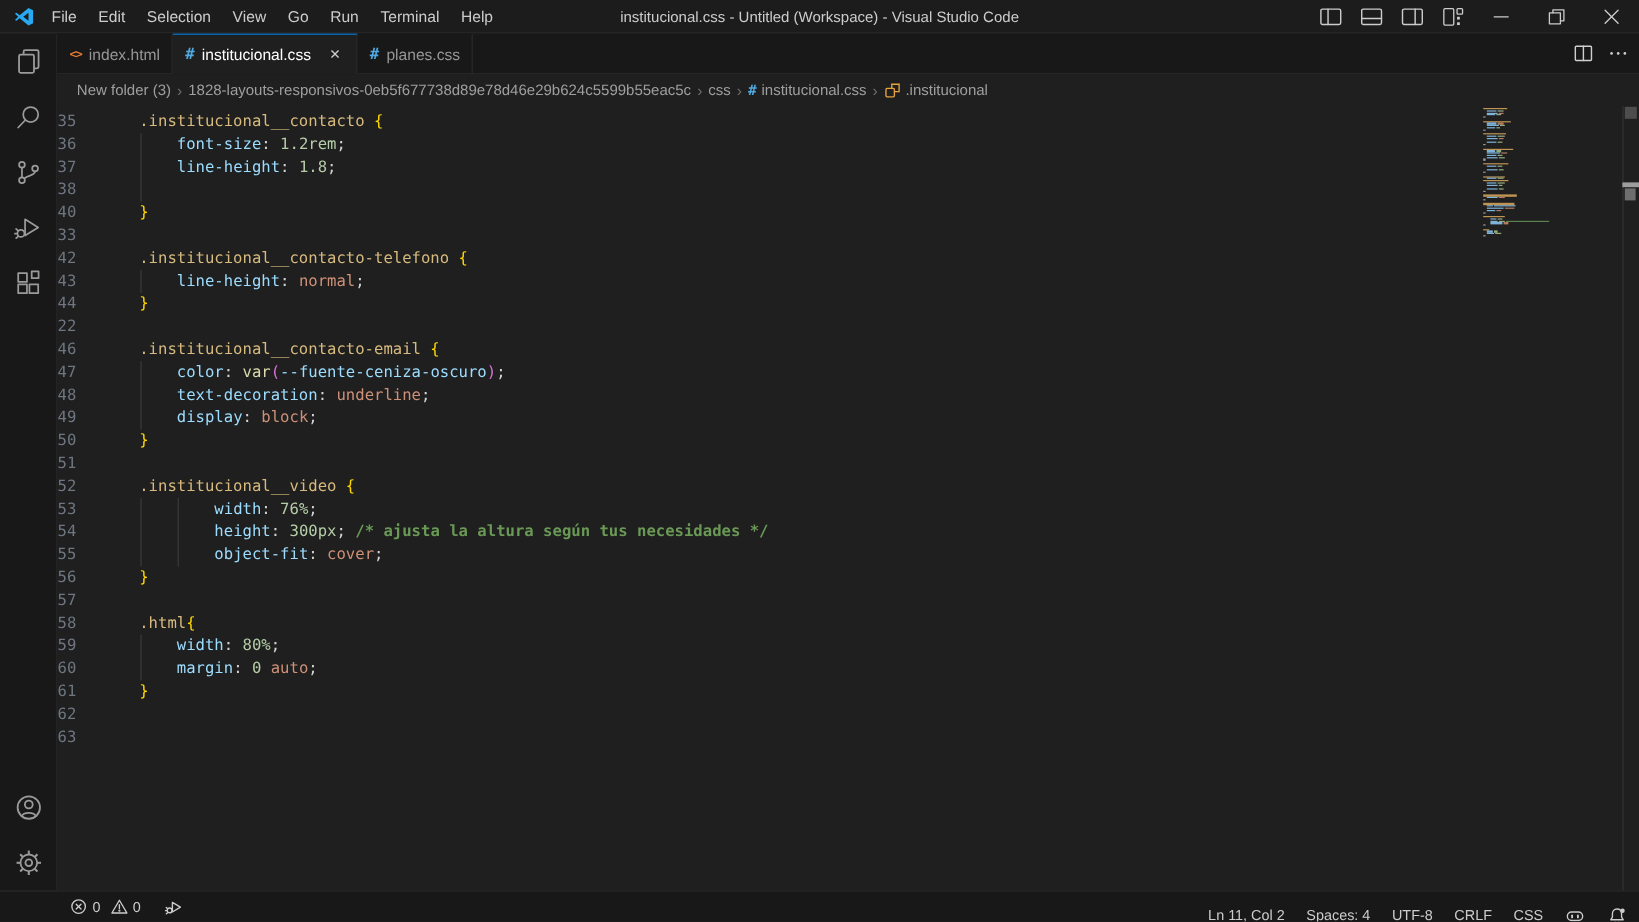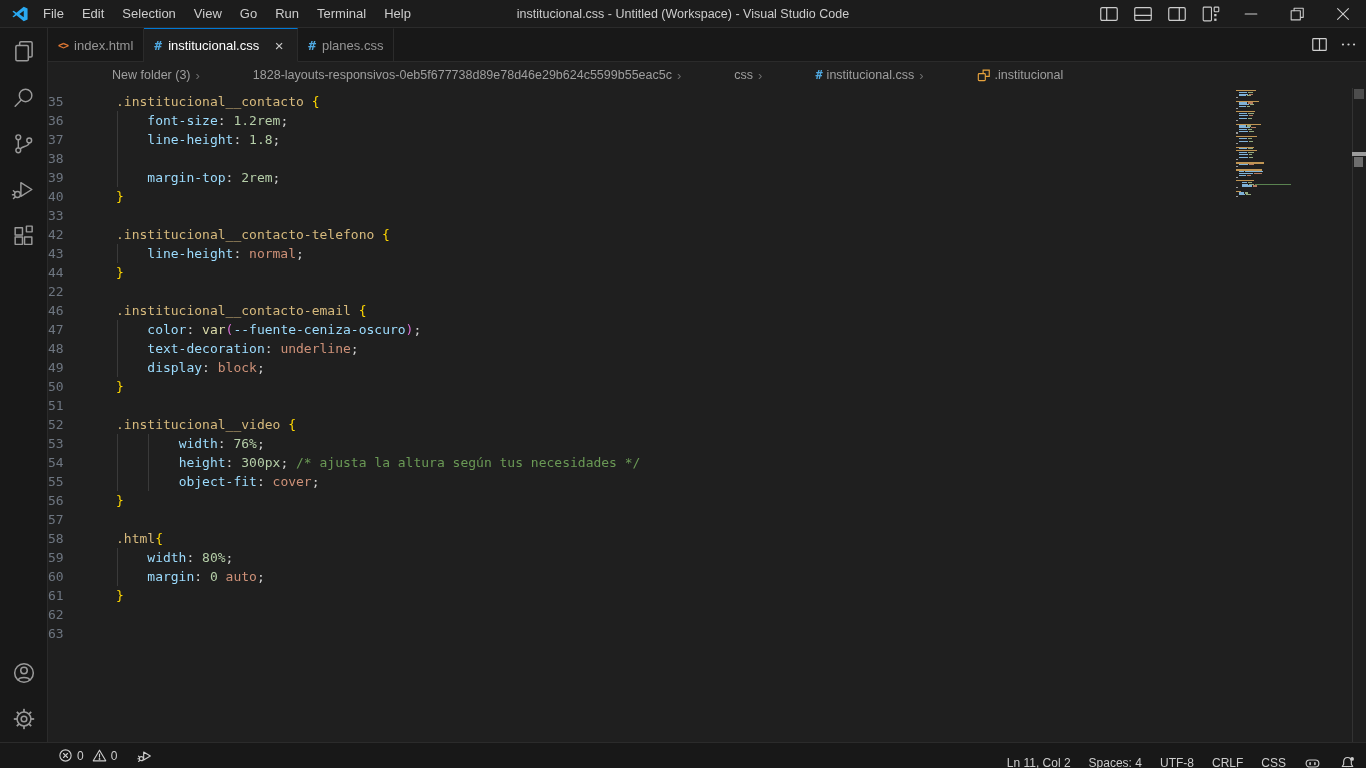--- a/index.html
+++ b/index.html
@@ -35,36 +35,36 @@
     border-bottom:1px solid #2b2b2b; gap:6px; cursor:default; }
   .tab.active { background:#1f1f1f; color:#ffffff; border-top:1px solid #0078d4; border-bottom:1px solid transparent; }
   .tab .close { font-size:15px; color:#cccccc; margin-left:6px; width:16px; text-align:center; }
   .ficon-html { color:#e37933; font-weight:bold; font-size:10px; letter-spacing:-1px; font-family:"DejaVu Sans Mono", monospace; }
   .ficon-css  { color:#4fa8e0; font-weight:bold; font-size:13px; font-family:"DejaVu Sans Mono", monospace; }
   .tabs-empty { flex:1; border-bottom:1px solid #2b2b2b; display:flex; justify-content:flex-end; align-items:center; padding-right:8px; gap:10px; }
 
   
   .breadcrumbs { height:26px; display:flex; align-items:center; padding-left:16px;
     font-size:12.5px; color:#9f9f9f; background:#1f1f1f; flex:0 0 26px; gap:3px; }
-  .crumb { display:flex; align-items:flex-end; gap:4px; cursor:default;margin-left:48px; }
+  .crumb { display:flex; align-items:flex-end; gap:4px; cursor:default; }
   .crumb-sep { color:#6e6e6e; font-size:13px; padding:0 2px; }
   .crumb .ficon-css { font-size:12px; }
 
   
   .editor { position:relative; flex:1; overflow:hidden; background:#1f1f1f;
     font-family:"DejaVu Sans Mono", monospace; font-size:13px; }
   .code-scroll { position:absolute; inset:0; padding-top:4px; }
   .line { position:relative; height:19px; line-height:19px; white-space:pre; }
   .ln { position:absolute; left:0; width:40px; text-align:left; color:#6e7681; }
   .code { position:absolute; left:68px; color:#d4d4d4; }
   .guide { position:absolute; top:0; width:1px; height:19px; background:#3a3a3a; }
   .tk-def { color:#d4d4d4; } .tk-sel { color:#d7ba7d; } .tk-prop { color:#9cdcfe; }
   .tk-num { color:#b5cea8; } .tk-val { color:#ce9178; } .tk-brace { color:#ffd700; }
   .tk-paren { color:#da70d6; } .tk-fn { color:#dcdcaa; } .tk-cvar { color:#9cdcfe; }
-  .tk-com { color:#6a9955; }
+  .tk-com { color:#6a9955;font-weight:bold; }
 
   
   .minimap { position:absolute; top:2px; right:14px; width:116px; }
   .mm-row { height:1px; margin-bottom:0.78px; white-space:nowrap; }
   .mm-seg { display:inline-block; height:1.2px; vertical-align:top; margin-right:1px; }
   .mm-s { background:#c09553; } .mm-p { background:#7fb2d8; } .mm-n { background:#94ab7e; }
   .mm-v { background:#b57b5e; } .mm-c { background:#5a8350; } .mm-w { background:#9a9a9a; }
   .scroll-col { position:absolute; top:0; bottom:0; right:0; width:14px; border-left:1px solid #333333; }
   .deco-top { position:absolute; top:1px; right:2px; width:10px; height:10px; background:#4d4d4d; }
   .deco-bar { position:absolute; top:64px; right:0; width:14px; height:4px; background:#9d9d9d; }
@@ -272,21 +272,20 @@
             <span>.institucional</span>
           </span>
         </div>
 
       <div class="editor">
         <div class="code-scroll">
             <div class="line"><span class="ln">35</span><span class="code"><span class="tk-sel">.institucional__contacto</span><span class="tk-def"> </span><span class="tk-brace">{</span></span></div>
             <div class="line"><span class="ln">36</span><i class="guide" style="left:68.5px"></i><span class="code"><span class="tk-def">    </span><span class="tk-prop">font-size</span><span class="tk-def">:</span><span class="tk-def"> </span><span class="tk-num">1.2rem</span><span class="tk-def">;</span></span></div>
             <div class="line"><span class="ln">37</span><i class="guide" style="left:68.5px"></i><span class="code"><span class="tk-def">    </span><span class="tk-prop">line-height</span><span class="tk-def">:</span><span class="tk-def"> </span><span class="tk-num">1.8</span><span class="tk-def">;</span></span></div>
             <div class="line"><span class="ln">38</span><i class="guide" style="left:68.5px"></i><span class="code"></span></div>
-            <div class="line"><span class="ln">39</span><i class="guide" style="left:68.5px"></i><span class="code"><span class="tk-def">    </span><span class="tk-prop">margin-top</span><span class="tk-def">:</span><span class="tk-def"> </span><span class="tk-num">2rem</span><span class="tk-def">;</span></span></div>
             <div class="line"><span class="ln">40</span><span class="code"><span class="tk-brace">}</span></span></div>
             <div class="line"><span class="ln">33</span><span class="code"></span></div>
             <div class="line"><span class="ln">42</span><span class="code"><span class="tk-sel">.institucional__contacto-telefono</span><span class="tk-def"> </span><span class="tk-brace">{</span></span></div>
             <div class="line"><span class="ln">43</span><i class="guide" style="left:68.5px"></i><span class="code"><span class="tk-def">    </span><span class="tk-prop">line-height</span><span class="tk-def">:</span><span class="tk-def"> </span><span class="tk-val">normal</span><span class="tk-def">;</span></span></div>
             <div class="line"><span class="ln">44</span><span class="code"><span class="tk-brace">}</span></span></div>
             <div class="line"><span class="ln">22</span><span class="code"></span></div>
             <div class="line"><span class="ln">46</span><span class="code"><span class="tk-sel">.institucional__contacto-email</span><span class="tk-def"> </span><span class="tk-brace">{</span></span></div>
             <div class="line"><span class="ln">47</span><i class="guide" style="left:68.5px"></i><span class="code"><span class="tk-def">    </span><span class="tk-prop">color</span><span class="tk-def">:</span><span class="tk-def"> </span><span class="tk-fn">var</span><span class="tk-paren">(</span><span class="tk-cvar">--fuente-ceniza-oscuro</span><span class="tk-paren">)</span><span class="tk-def">;</span></span></div>
             <div class="line"><span class="ln">48</span><i class="guide" style="left:68.5px"></i><span class="code"><span class="tk-def">    </span><span class="tk-prop">text-decoration</span><span class="tk-def">:</span><span class="tk-def"> </span><span class="tk-val">underline</span><span class="tk-def">;</span></span></div>
             <div class="line"><span class="ln">49</span><i class="guide" style="left:68.5px"></i><span class="code"><span class="tk-def">    </span><span class="tk-prop">display</span><span class="tk-def">:</span><span class="tk-def"> </span><span class="tk-val">block</span><span class="tk-def">;</span></span></div>

